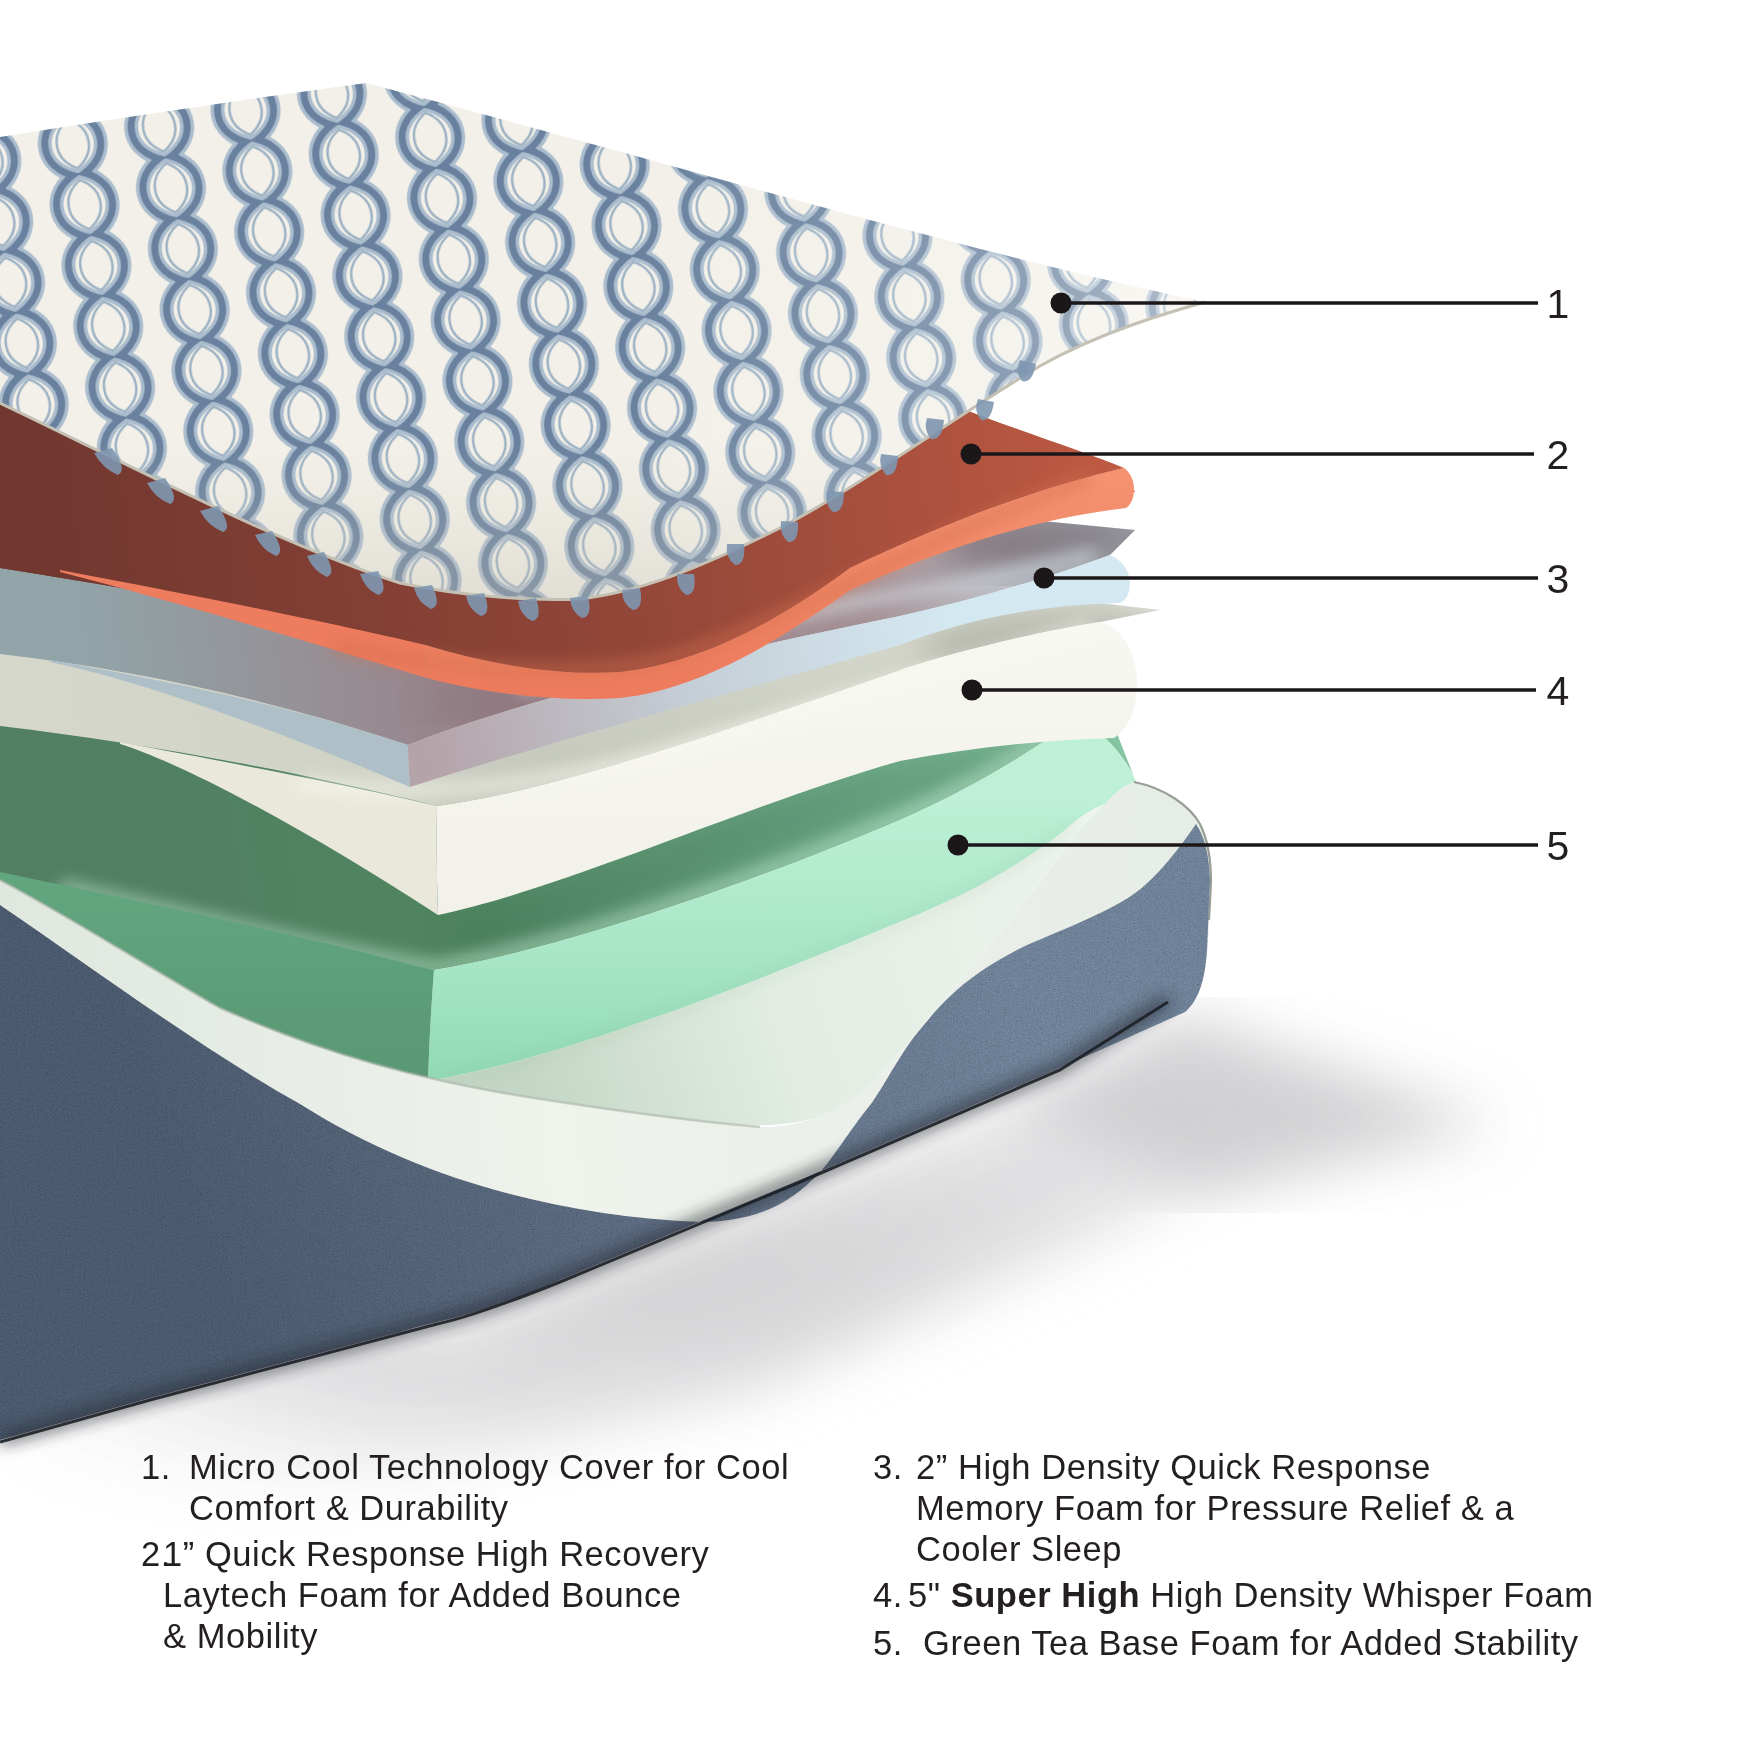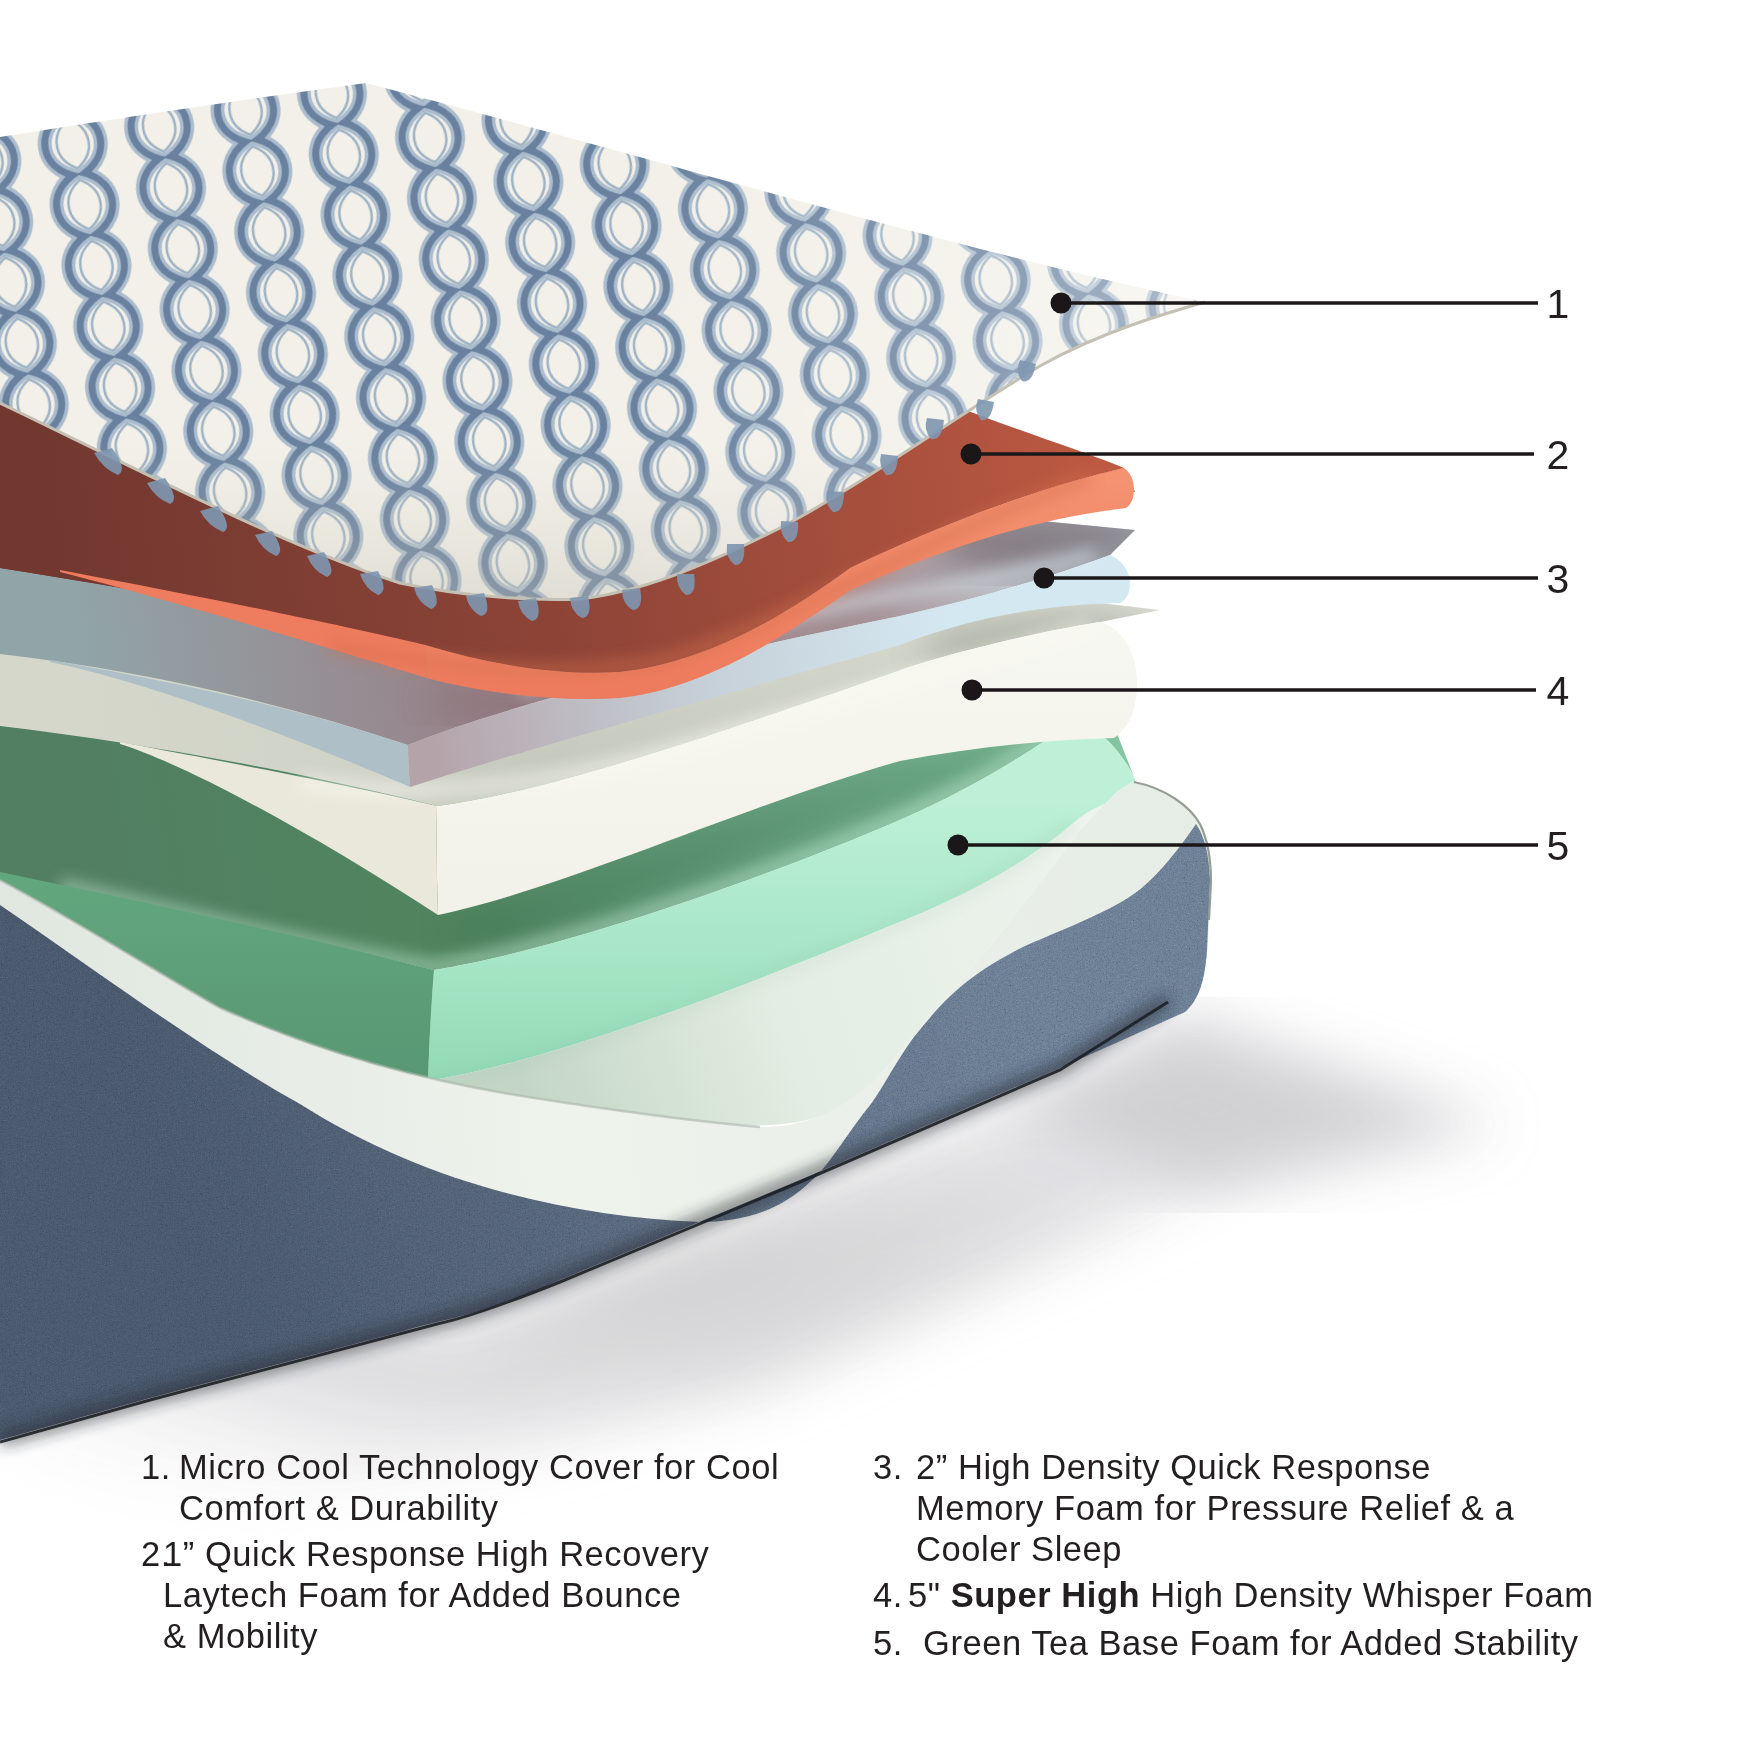--- a/index.html
+++ b/index.html
@@ -401,21 +401,21 @@
   <text x="1558" y="318">1</text>
   <text x="1558" y="469">2</text>
   <text x="1558" y="593">3</text>
   <text x="1558" y="705">4</text>
   <text x="1558" y="860">5</text>
 </g>
 </svg>
 
 <div class="txt" style="left:141px;top:1447px;width:700px;">
   <span style="position:absolute;left:0;">1.</span>
-  <div style="margin-left:38px;">Micro Cool Technology Cover for Cool<br>Comfort &amp; Durability</div>
+  <div style="margin-left:48px;">Micro Cool Technology Cover for Cool<br>Comfort &amp; Durability</div>
 </div>
 <div class="txt" style="left:141px;top:1534px;width:700px;">
   <span style="position:absolute;left:0;">2.</span>
   <div style="margin-left:22px;">1” Quick Response High Recovery<br>Laytech Foam for Added Bounce<br>&amp; Mobility</div>
 </div>
 <div class="txt" style="left:873px;top:1447px;width:760px;">
   <span style="position:absolute;left:0;">3.</span>
   <div style="margin-left:43px;">2” High Density Quick Response<br>Memory Foam for Pressure Relief &amp; a<br>Cooler Sleep</div>
 </div>
 <div class="txt" style="left:873px;top:1575px;width:760px;">

